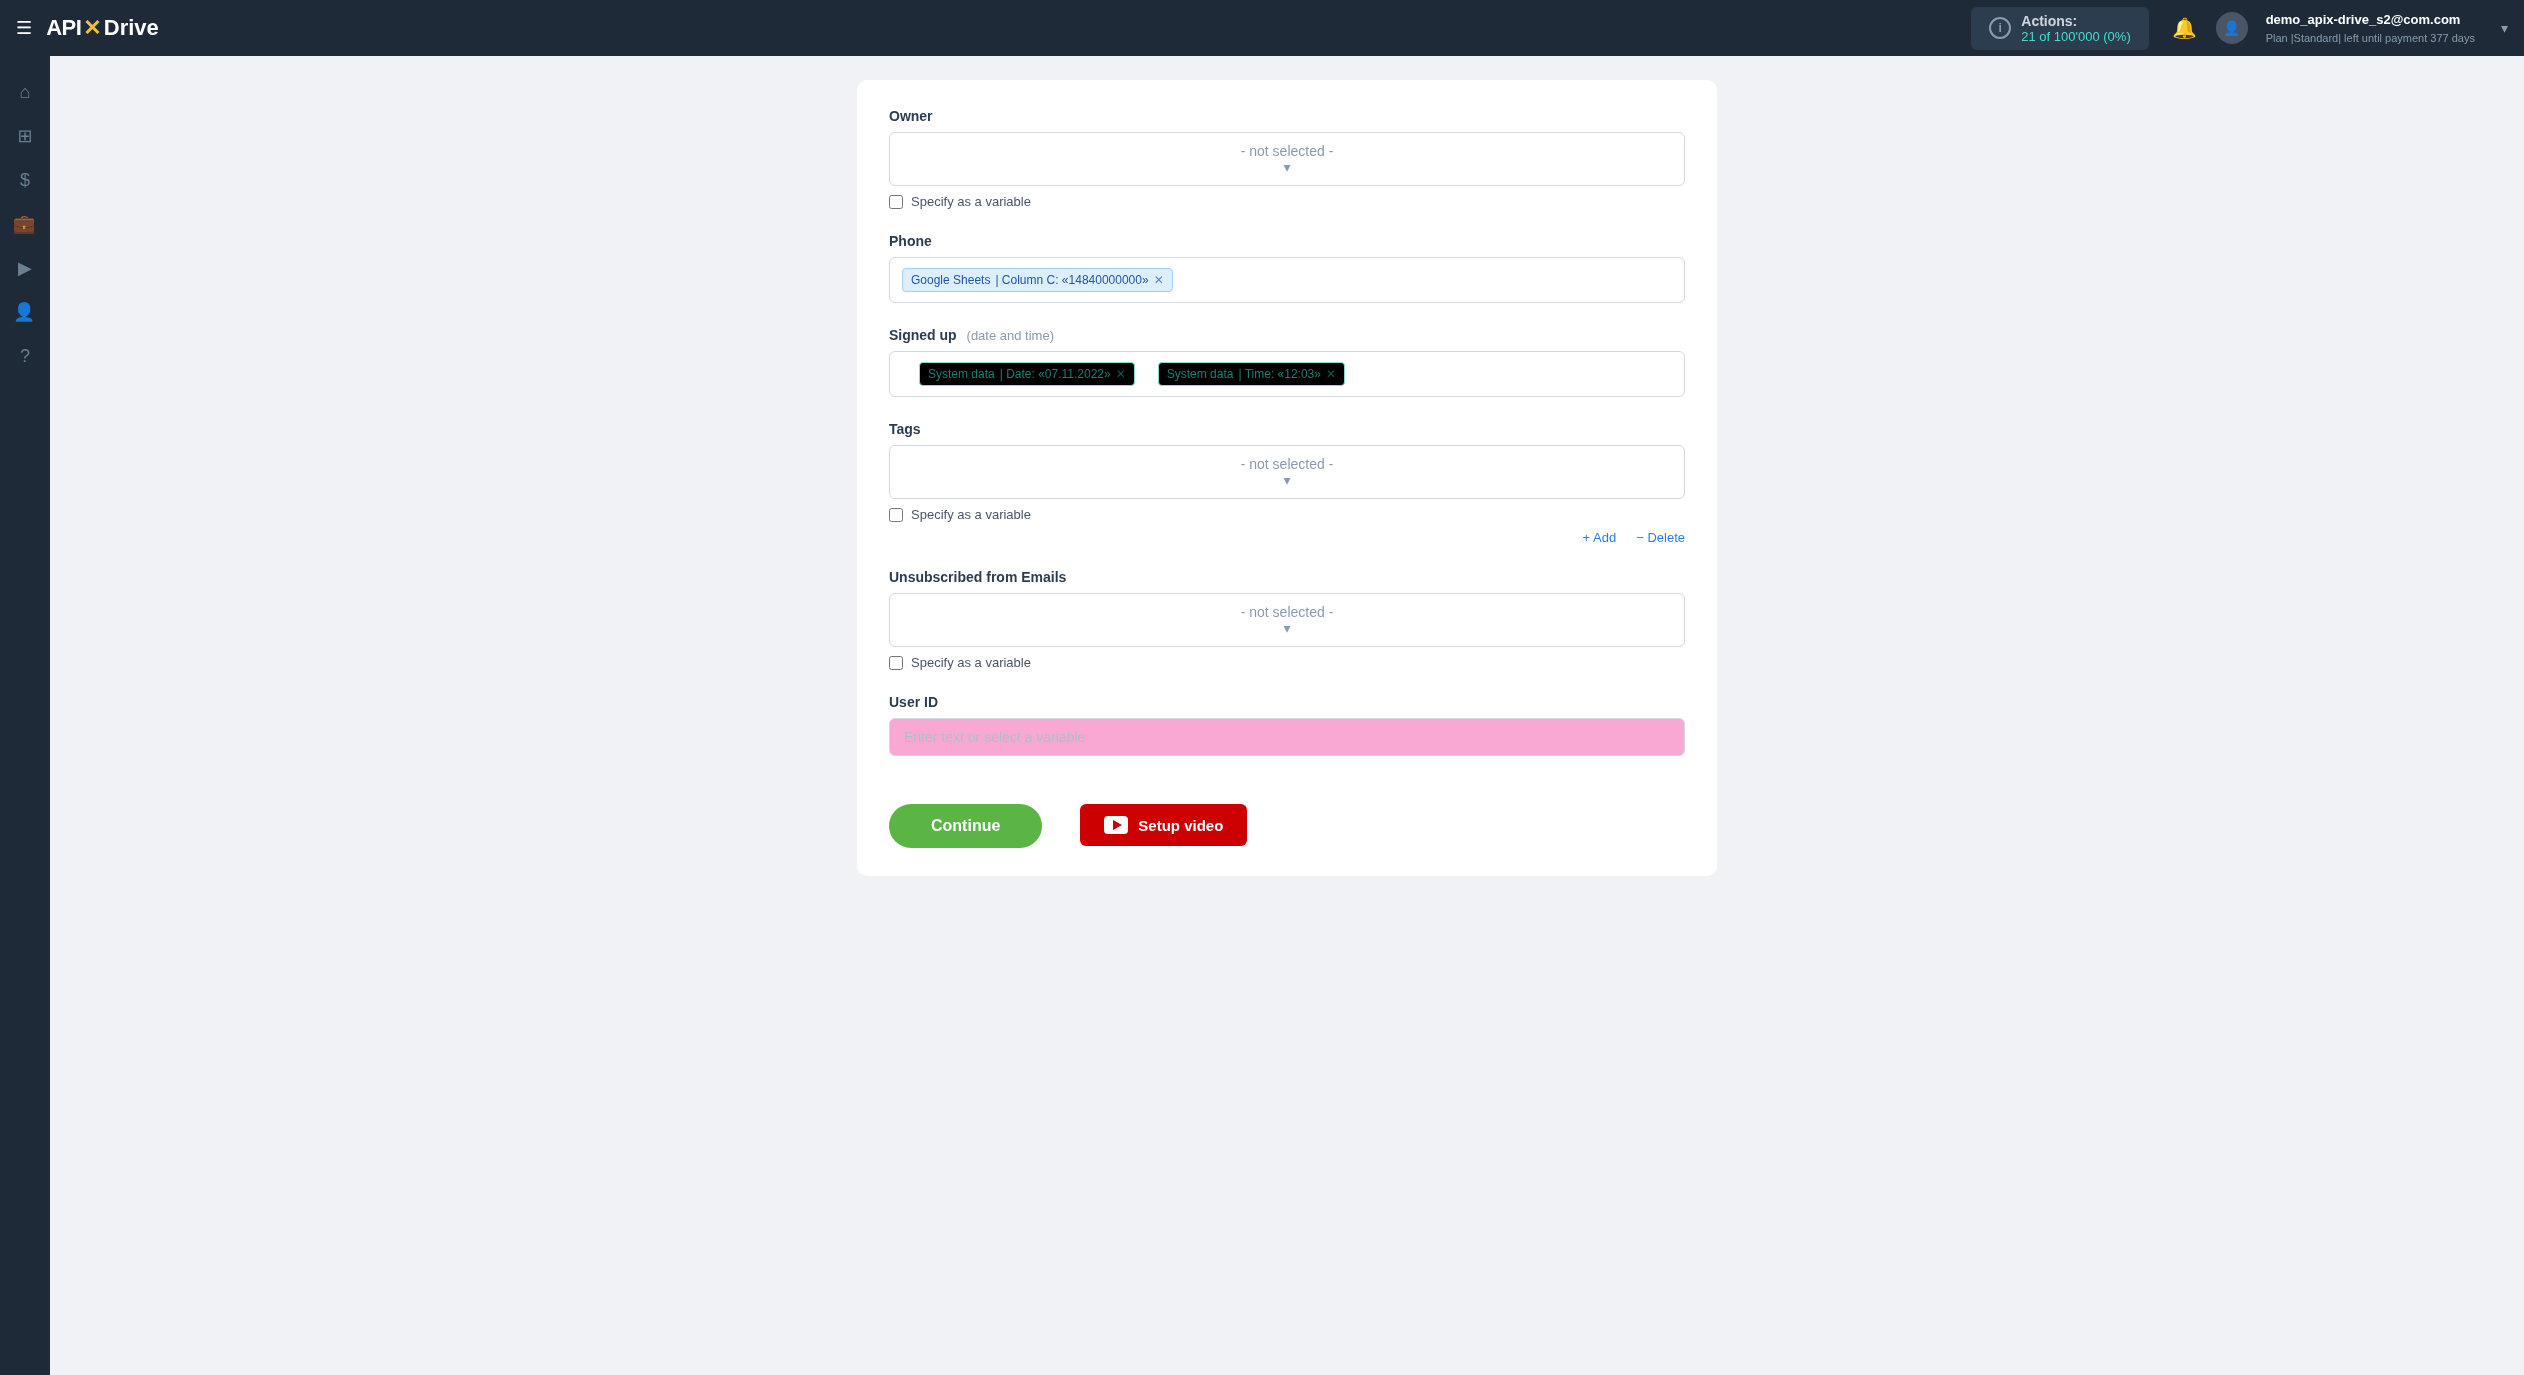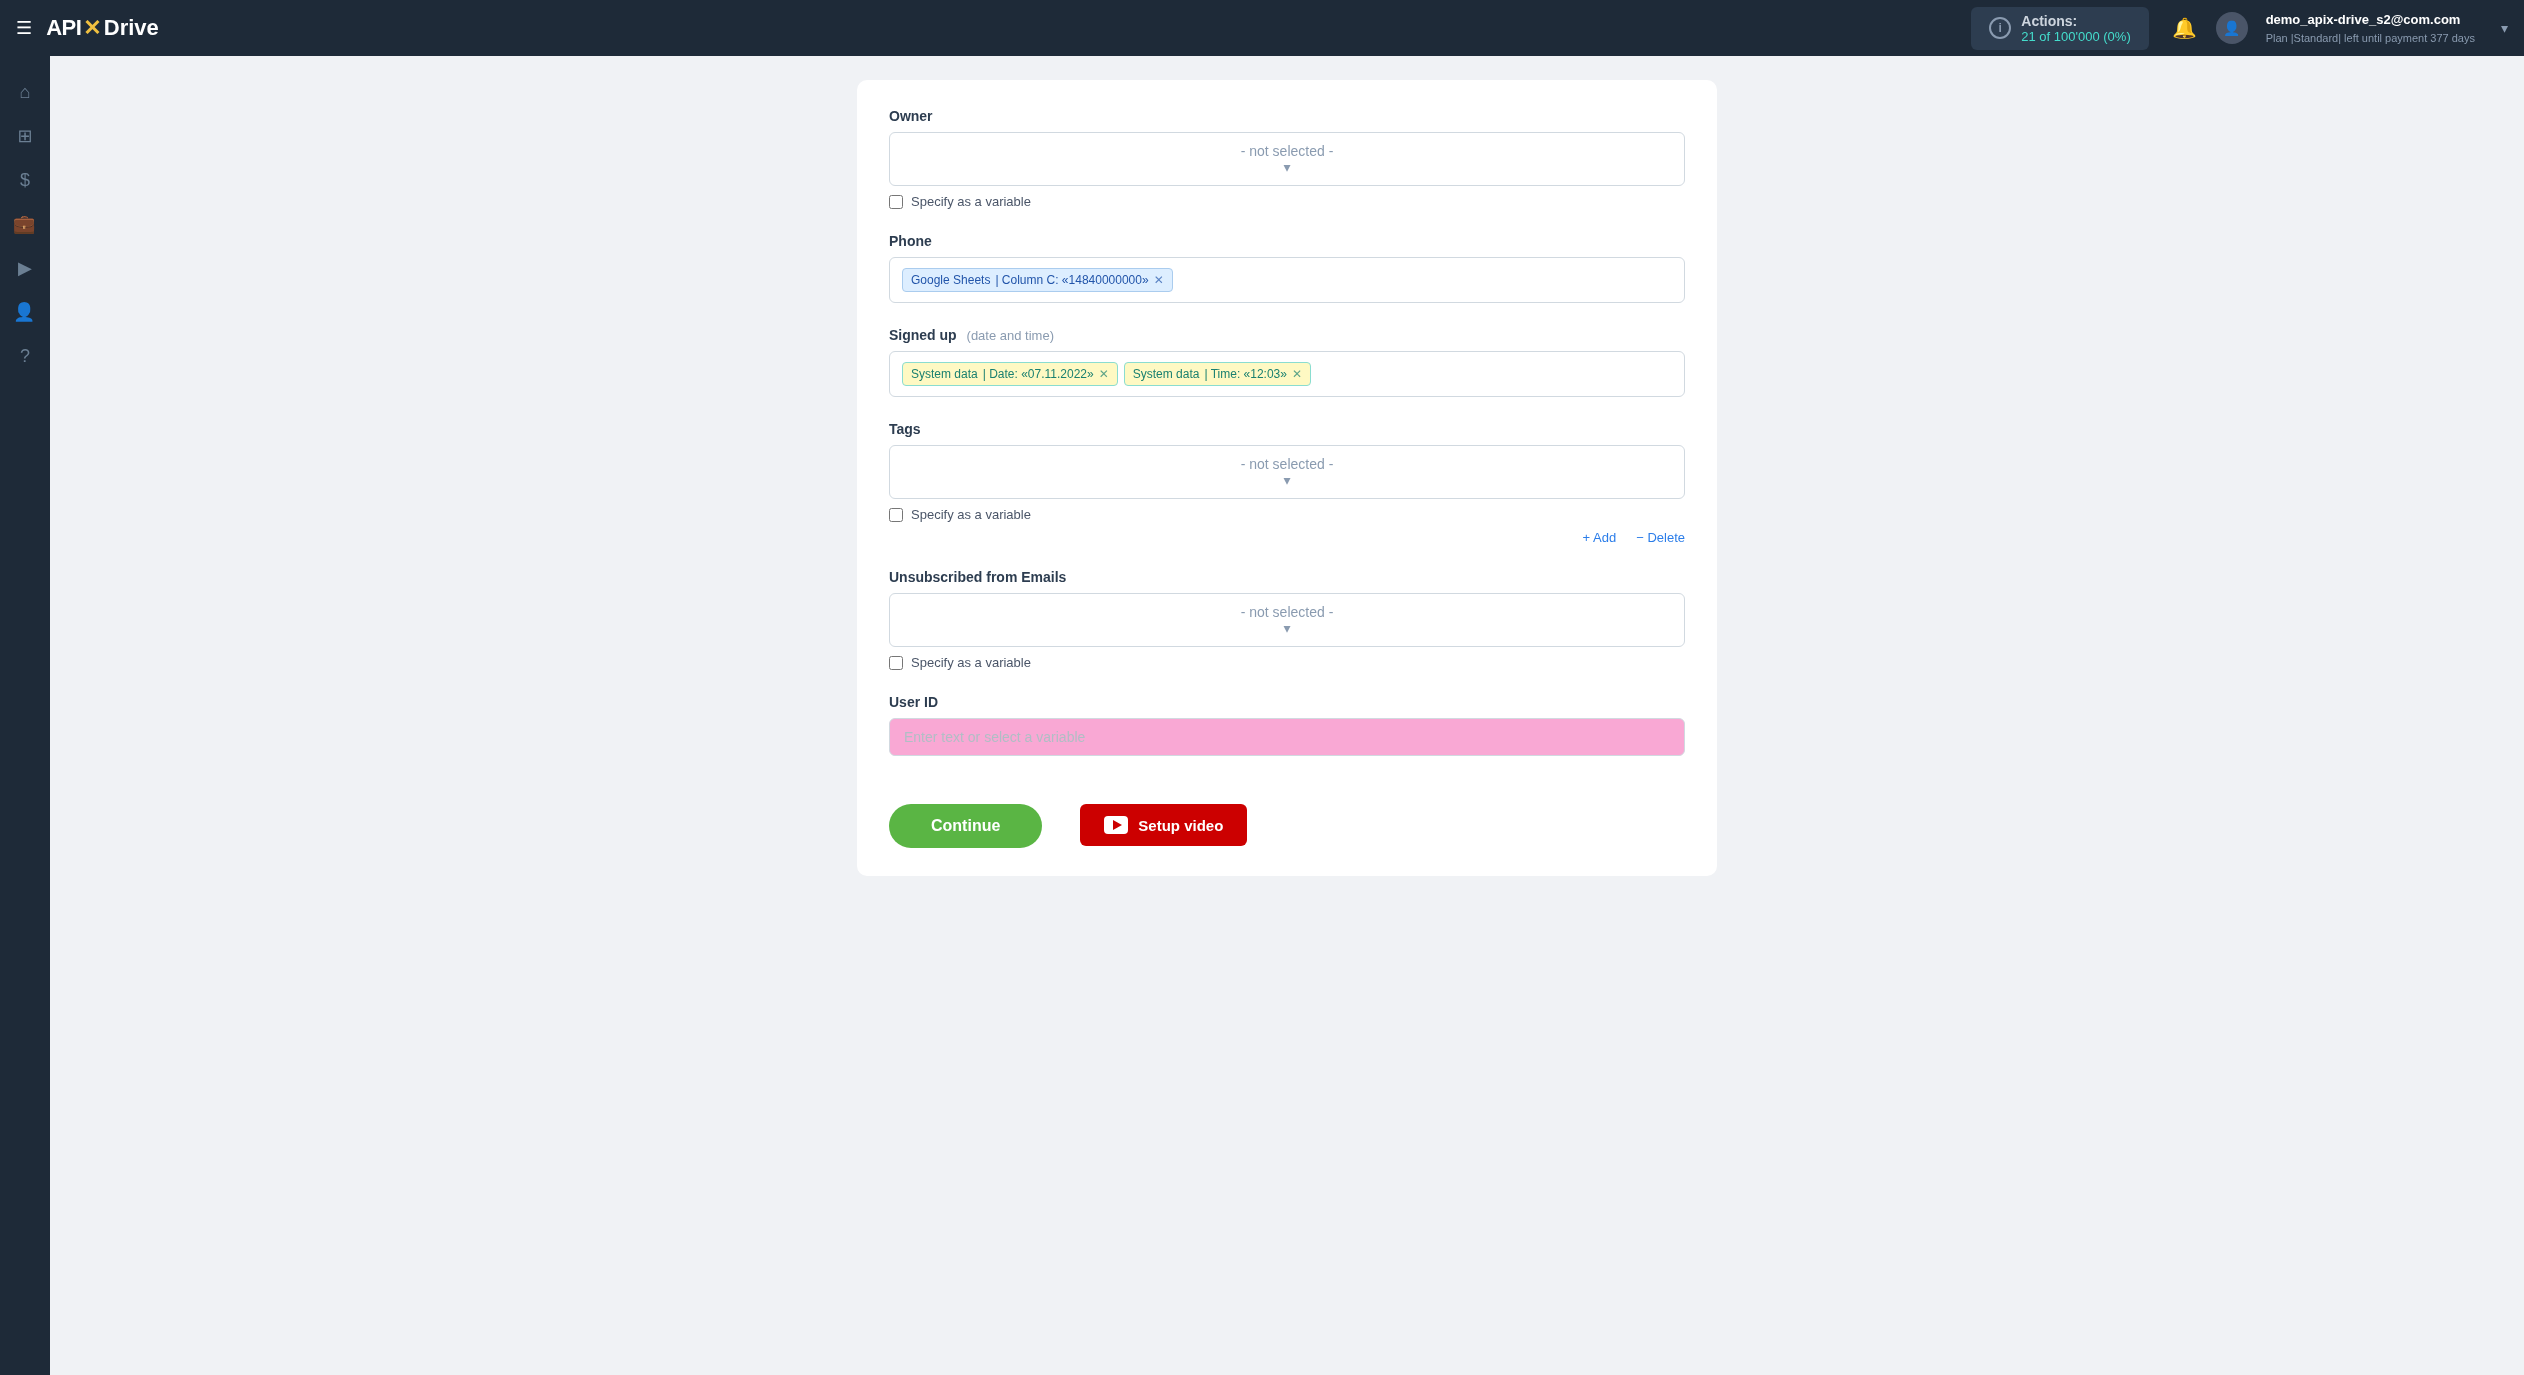--- a/index.html
+++ b/index.html
@@ -164,23 +164,24 @@
       font-size: 12px;
       font-weight: 500;
       cursor: default;
     }
     .tag-pill-blue {
       background: #ddeeff;
       color: #2255aa;
       border: 1px solid #aaccee;
     }
     .tag-pill-teal {
-      background: #fef9c3;
+      background: #000000;
       color: #1a8070;
       border: 1px solid #8addd0;
+      margin-left: 17px;
     }
     .tag-pill-close {
       cursor: pointer;
       font-size: 12px;
       color: inherit;
       opacity: 0.7;
     }
 
     
     .add-delete-row {

